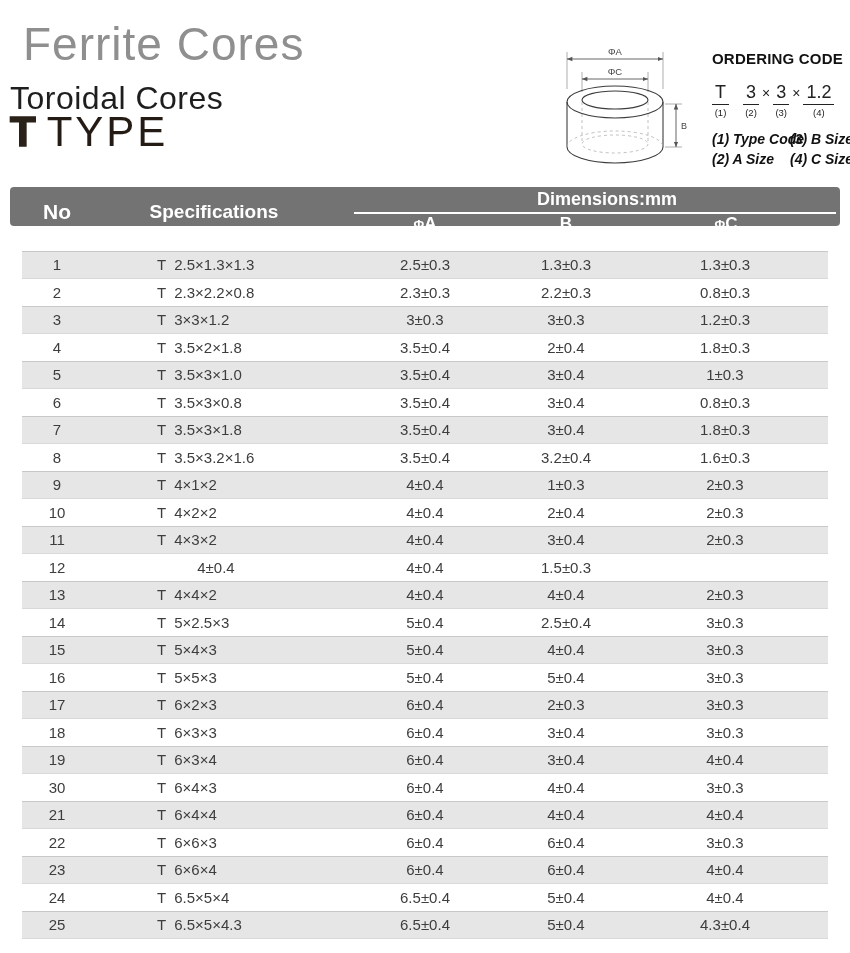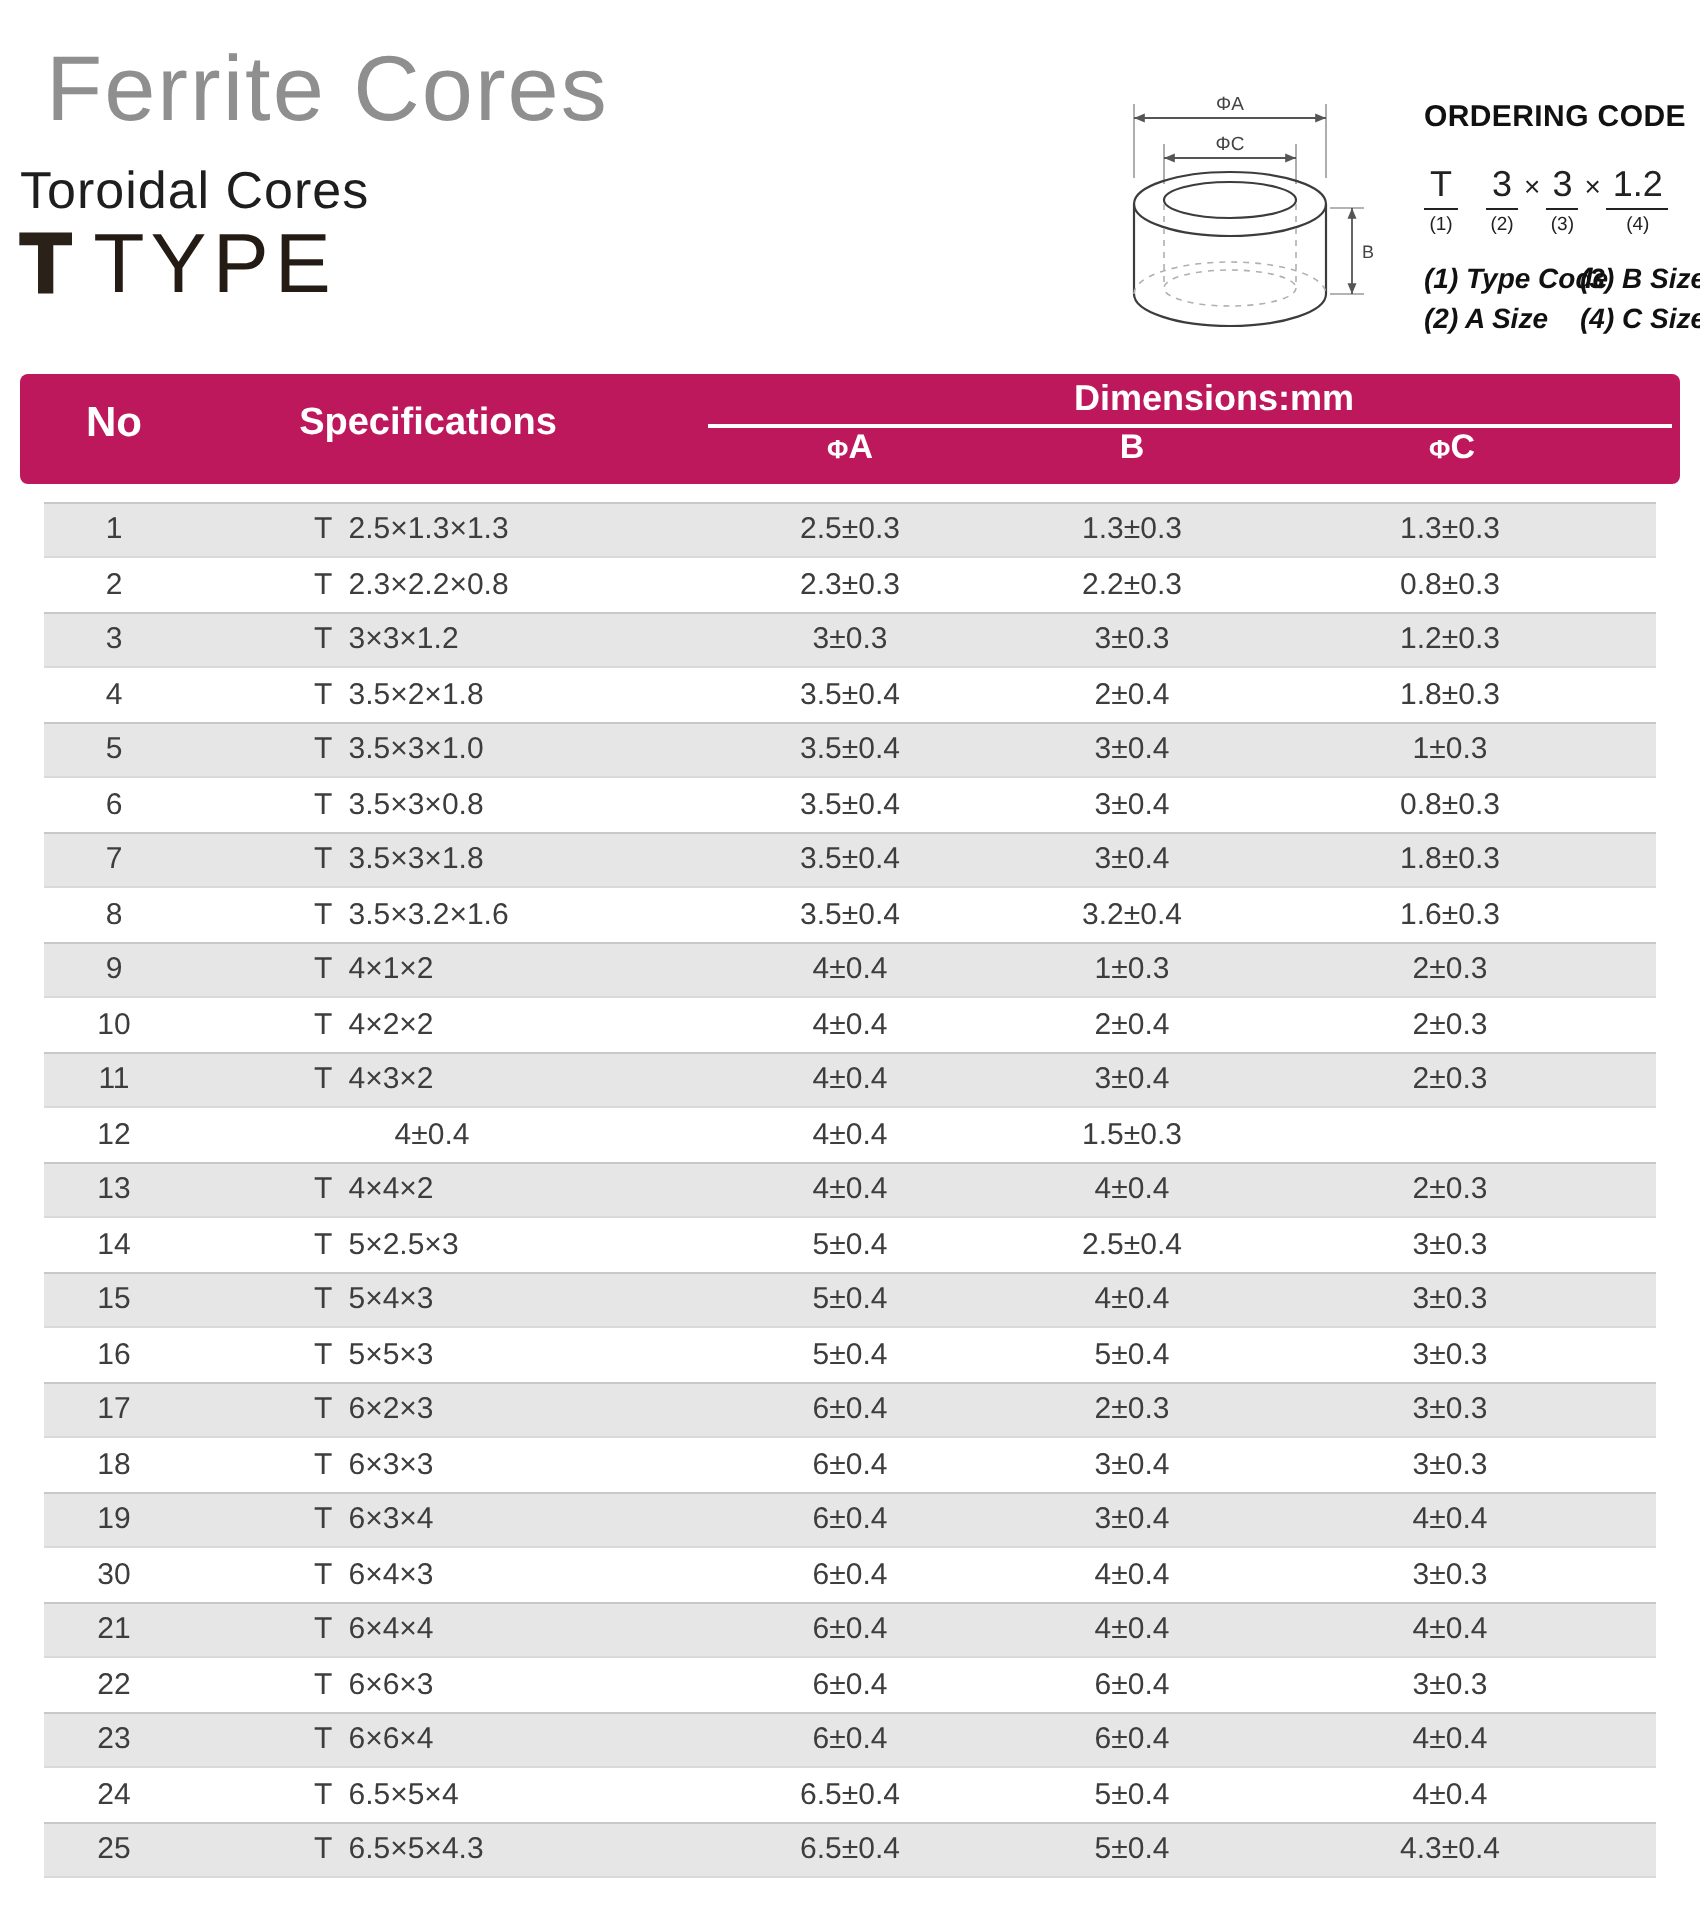--- a/index.html
+++ b/index.html
@@ -3,40 +3,40 @@
 <meta charset="utf-8">
 <style>
   html,body{margin:0;padding:0;background:#fff;}
   .page{
     position:relative;width:850px;height:953px;background:#ffffff;overflow:hidden;
     font-family:"Liberation Sans","DejaVu Sans",sans-serif;
   }
   
   .main-title{position:absolute;left:23px;top:18px;font-size:46px;line-height:1.15;
     color:#8f8f8f;letter-spacing:1px;}
-  .sub-title{position:absolute;left:10px;top:80px;font-size:26px;color:#1e1e1e;letter-spacing:.5px;}
+  .sub-title{position:absolute;left:10px;top:80px;font-size:32px;color:#1e1e1e;letter-spacing:.5px;}
   .type-line{position:absolute;left:10px;top:108px;font-size:42px;color:#2a2118;display:flex;align-items:baseline;}
   .type-letter{font-weight:700;-webkit-text-stroke:1.6px #2a2118;margin-right:11px;}
   .type-word{font-weight:400;letter-spacing:3px;color:#241c14;}
   
   .diagram{position:absolute;left:548px;top:40px;width:160px;height:130px;}
   .diagram svg{width:100%;height:100%;}
   
   .ordering{position:absolute;left:712px;top:50px;width:136px;color:#111;}
   .oc-title{font-size:15px;font-weight:700;letter-spacing:.2px;white-space:nowrap;}
   .code-row{margin-top:16px;display:flex;align-items:flex-start;}
   .code-part{display:flex;flex-direction:column;align-items:center;}
   .code-gap{width:14px;}
   .code-val{font-size:18px;line-height:1.1;color:#222;border-bottom:1.5px solid #222;padding:0 3px 1px;}
   .code-idx{font-size:9.5px;margin-top:2px;color:#222;}
   .code-sep{font-size:14px;color:#222;margin:2px 3px 0;}
   .legend{margin-top:13px;display:grid;grid-template-columns:78px auto;row-gap:4px;
     font-size:14px;font-weight:700;white-space:nowrap;font-style:italic;}
   
-  .thead{position:absolute;left:10px;top:187px;width:830px;height:55px;background:#be185d;border-radius:4px;color:#fff;}
+  .thead{position:absolute;left:10px;top:187px;width:830px;height:39px;background:#737373;border-radius:4px;color:#fff;}
   .th-no{position:absolute;left:0;top:0;width:94px;height:49px;display:flex;align-items:center;justify-content:center;
     font-size:21px;font-weight:700;}
   .th-spec{position:absolute;left:94px;top:0;width:220px;height:49px;display:flex;align-items:center;justify-content:center;
     font-size:19px;font-weight:700;}
   .th-dim-title{position:absolute;left:553px;top:2px;transform:translateX(-50%);font-size:18px;font-weight:700;white-space:nowrap;margin-left:44px;}
   .th-dim-line{position:absolute;left:344px;right:4px;top:25px;height:1.5px;background:#ffffff;}
   .th-sub{position:absolute;top:26px;height:22px;line-height:22px;transform:translateX(-50%);
     font-size:17px;font-weight:700;white-space:nowrap;}
   .th-sub .phi{font-size:13px;}
   .th-sub-a{left:415px;}

